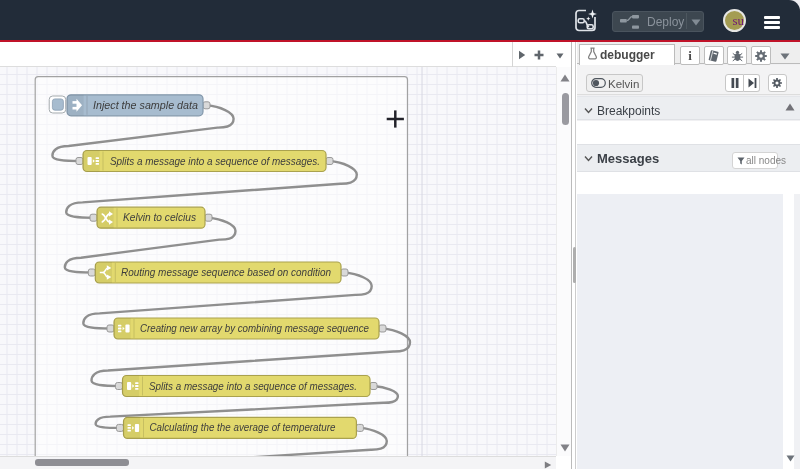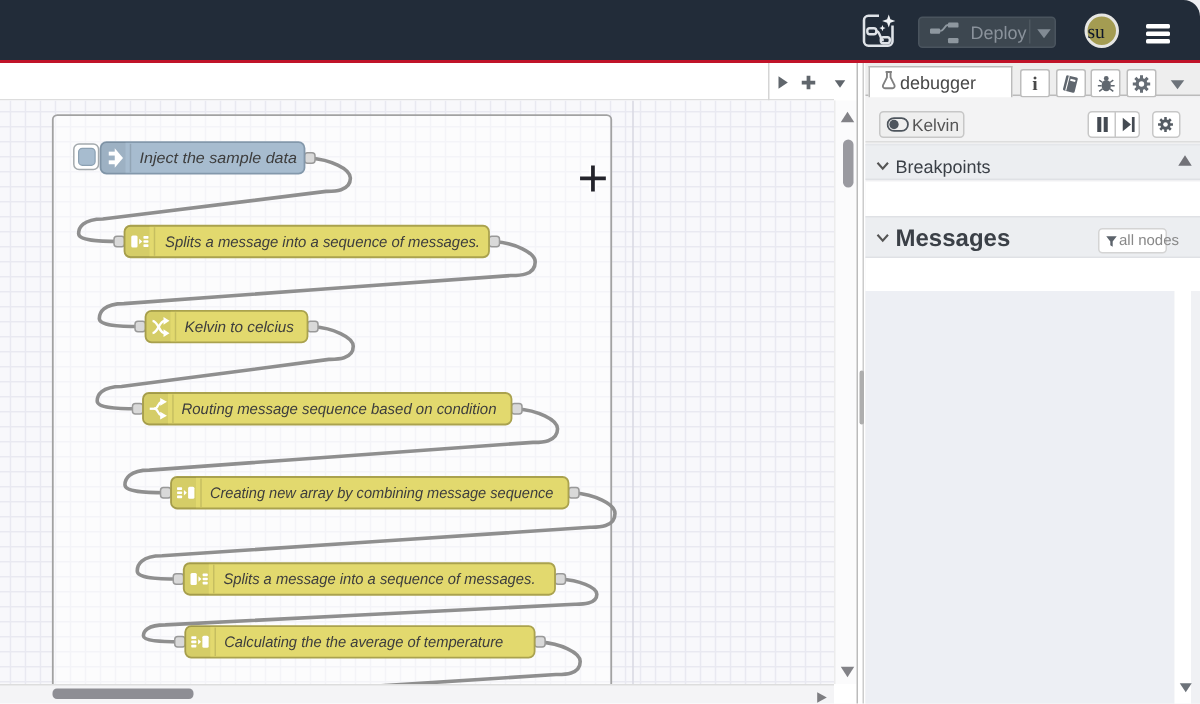--- a/index.html
+++ b/index.html
@@ -30,21 +30,21 @@
     <rect x="16" y="12.4" width="7" height="3.4" rx="0.8"></rect>
   </g>
   <path d="M10.8 7.7 C 13.5 7.7 13.5 3.7 16 3.7" stroke="#8e979f" stroke-width="1.3" fill="none"></path>
 </svg>
 <div class="abs" style="left:647px;top:14.5px;width:40px;font-size:12px;color:#8a929b;">Deploy</div>
 <div class="abs" style="left:686px;top:13px;width:1px;height:16px;background:#4d575f"></div>
 <svg class="abs" style="left:691px;top:19px" width="10" height="7" viewBox="0 0 10 7">
     <path d="M0.5 0.5 L9.5 0.5 L5 6.5 Z" fill="#828b94"></path>
   </svg>
 
-<div class="abs" style="left:723px;top:9px;width:23px;height:23px;border-radius:50%;background:#a49c52;border:2px solid #e6e6e3;color:#0f172a;font-family:'Liberation Serif',serif;font-size:13px;text-align:left;line-height:19px">su</div>
+<div class="abs" style="left:723px;top:9px;width:23px;height:23px;border-radius:50%;background:#a49c52;border:2px solid #e6e6e3;color:#701a75;font-family:'Liberation Serif',serif;font-size:13px;text-align:right;line-height:19px">su</div>
 
 <div class="abs" style="left:764px;top:16px;width:16px;height:2.8px;background:#fff;border-radius:1px"></div>
 <div class="abs" style="left:764px;top:21.2px;width:16px;height:2.8px;background:#fff;border-radius:1px"></div>
 <div class="abs" style="left:764px;top:26.4px;width:16px;height:2.8px;background:#fff;border-radius:1px"></div>
 
 <div class="abs" style="left:0;top:42px;width:571px;height:25px;background:#fff"></div>
 <div class="abs" style="left:0;top:66px;width:556px;height:1px;background:#ddd"></div>
 <div class="abs" style="left:512px;top:42px;width:1px;height:24.5px;background:#d5d5d5"></div>
 <svg class="abs" style="left:518px;top:50px" width="8" height="10" viewBox="0 0 8 10">
     <path d="M1 0.8 L7.2 5 L1 9.2 Z" fill="#60666c"></path>
@@ -189,21 +189,21 @@
 <div class="abs" style="left:571px;top:42px;width:1px;height:427px;background:#bbb"></div>
 <div class="abs" style="left:572px;top:42px;width:4px;height:427px;background:#fff;border-right:1px solid #ccc"></div>
 <div class="abs" style="left:572.5px;top:247px;width:3px;height:36px;background:#aeaeae;border-radius:1.5px"></div>
 <div class="abs" style="left:577px;top:42px;width:223px;height:427px;background:#f0f0f2"></div>
 
 <div class="abs" style="left:577px;top:42px;width:223px;height:22px;background:#eeeeee;border-bottom:1px solid #bbb"></div>
 <div class="abs" style="left:579px;top:43.5px;width:96px;height:21.5px;background:#fff;border:1px solid #bbb;border-bottom:none"></div>
 <svg class="abs" style="left:586.5px;top:46.5px" width="11" height="13" viewBox="0 0 11 13">
   <path d="M3.4 1 H7.6 M4.3 1 V4.6 L1.7 9.8 A1.4 1.4 0 0 0 3 11.8 H8 A1.4 1.4 0 0 0 9.3 9.8 L6.7 4.6 V1" fill="none" stroke="#818181" stroke-width="1.25"></path>
 </svg>
-<div class="abs" style="left:600px;top:47.5px;font-size:12px;font-weight:400;color:#484848">debugger</div>
+<div class="abs" style="left:600px;top:47.5px;font-size:12px;font-weight:700;color:#484848">debugger</div>
 
 <div class="abs" style="left:680px;top:46px;width:20px;height:19px;background:#fff;border:1px solid #bdbdbd;border-radius:2px;text-align:center;font-family:'Liberation Serif',serif;font-weight:bold;font-size:13px;color:#4a4a4a;line-height:17px">i</div>
 <div class="abs" style="left:703.5px;top:46px;width:20px;height:19px;background:#fff;border:1px solid #bdbdbd;border-radius:2px"></div>
 <svg class="abs" style="left:707px;top:49.5px" width="13" height="12" viewBox="0 0 13 12">
   <g transform="rotate(14 6.5 6)">
       <rect x="2.6" y="0.8" width="8" height="10.4" rx="1" fill="#5f666e"></rect>
       <path d="M4.6 1 V11" stroke="#fff" stroke-width="0.7"></path>
       <rect x="5.9" y="2.6" width="3.4" height="1.3" fill="#fff"></rect>
     </g>
 </svg>
@@ -268,21 +268,21 @@
 <div class="abs" style="left:597px;top:103.5px;font-size:12px;font-weight:normal;color:#3b4047">Breakpoints</div>
 <svg class="abs" style="left:784.5px;top:103px" width="10" height="8" viewBox="0 0 10 8">
     <path d="M5 0.5 L9.5 7.5 L0.5 7.5 Z" fill="#727278"></path>
   </svg>
 <div class="abs" style="left:577px;top:121px;width:223px;height:22.5px;background:#fff"></div>
 
 <div class="abs" style="left:577px;top:143.5px;width:223px;height:28px;background:#eceef1;border-top:1px solid #dfe1e5;border-bottom:1px solid #dfe1e5"></div>
 <svg class="abs" style="left:584px;top:154.5px" width="9" height="7" viewBox="0 0 9 7">
     <path d="M1 1.5 L4.5 5.5 L8 1.5" fill="none" stroke="#555" stroke-width="1.4"></path>
   </svg>
-<div class="abs" style="left:597px;top:151px;font-size:16px;font-weight:bold;color:#3b4047">Messages</div>
+<div class="abs" style="left:597px;top:151px;font-size:13px;font-weight:bold;color:#3b4047">Messages</div>
 <div class="abs" style="left:732px;top:152px;width:45.5px;height:16.5px;background:#fff;border:1px solid #d4d4d4;border-radius:3px"></div>
 <svg class="abs" style="left:736.5px;top:156.5px" width="8" height="8" viewBox="0 0 8 8">
     <path d="M0.5 0.5 H7.5 L4.8 4 V7.5 L3.2 6.5 V4 Z" fill="#5c636b"></path>
   </svg>
 <div class="abs" style="left:746px;top:155px;font-size:10px;color:#888">all nodes</div>
 <div class="abs" style="left:577px;top:172px;width:223px;height:22px;background:#fff"></div>
 
 <div class="abs" style="left:577px;top:194px;width:206px;height:275px;background:#edeff4"></div>
 <div class="abs" style="left:783px;top:194px;width:11px;height:275px;background:#fff"></div>
 <div class="abs" style="left:794px;top:194px;width:6px;height:275px;background:#f0f1f4"></div>

